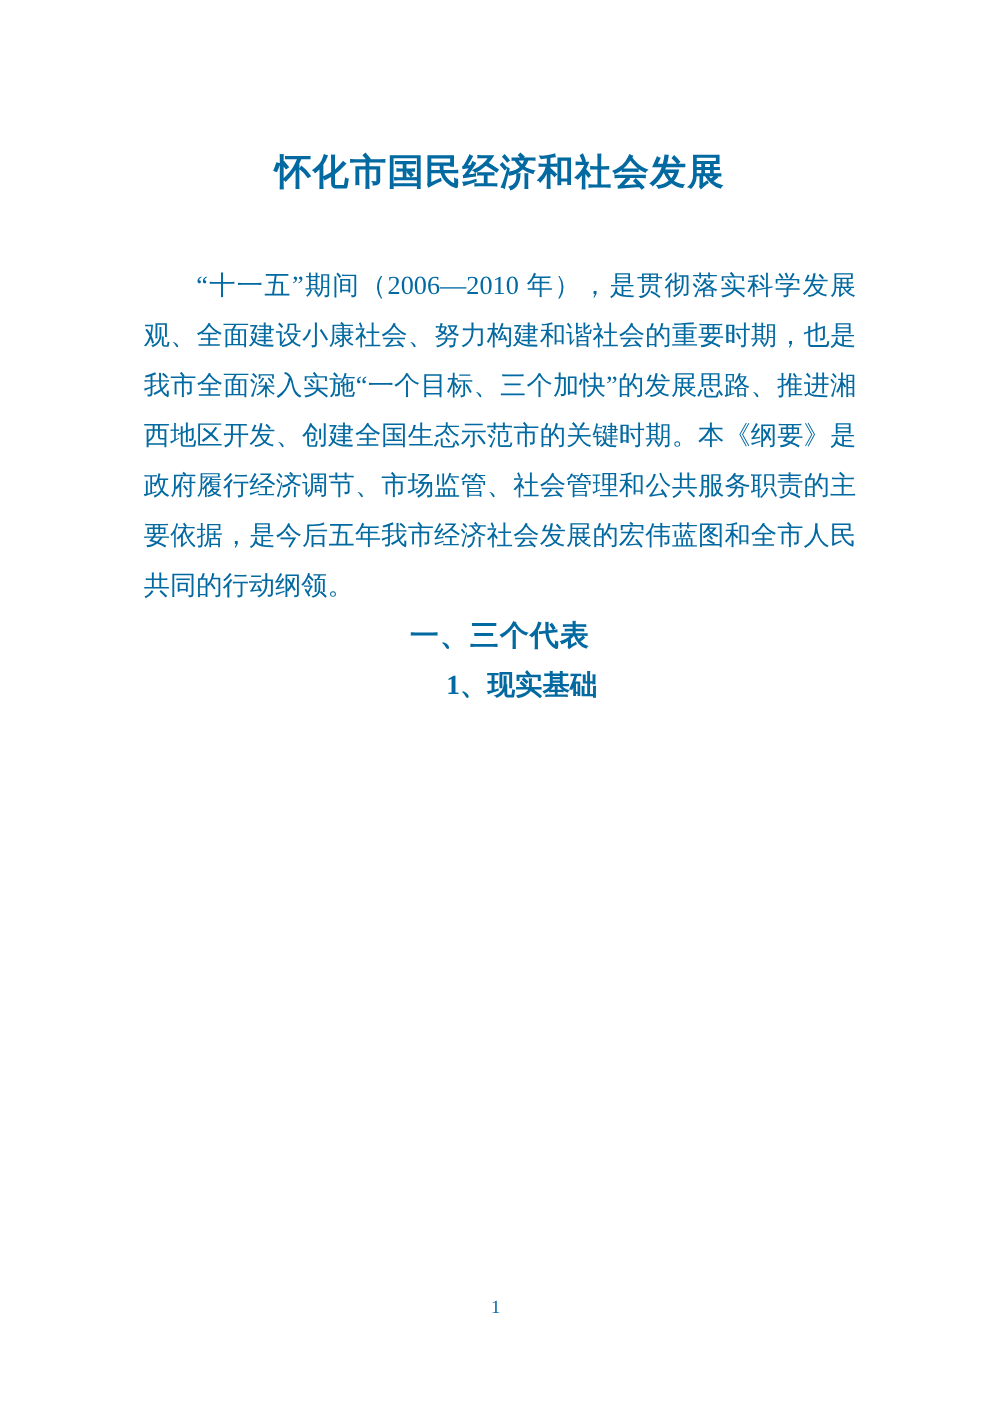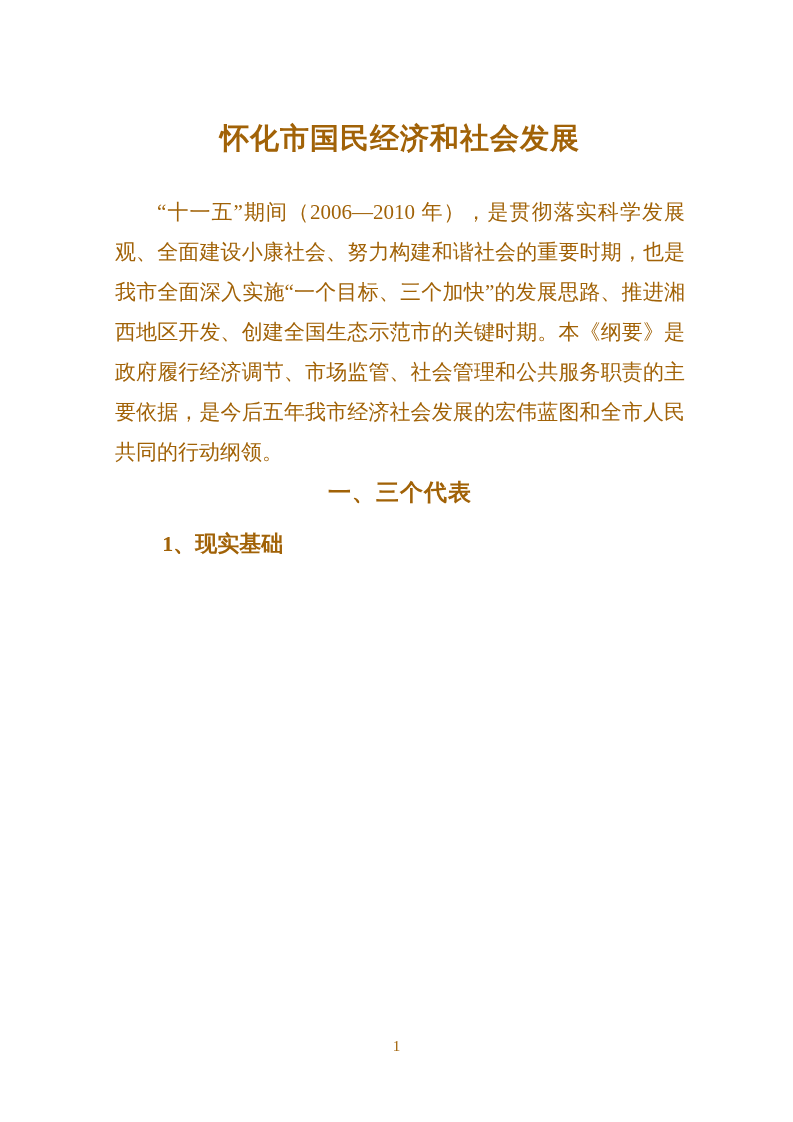--- a/index.html
+++ b/index.html
@@ -5,21 +5,21 @@
   html, body {
     margin: 0;
     padding: 0;
     background: #ffffff;
   }
   .page {
     position: relative;
     width: 793px;
     height: 1122px;
     background: #ffffff;
-    color: #a16207;
+    color: #0369a1;
     font-family: "Liberation Serif", "DejaVu Serif", serif;
     overflow: hidden;
     text-decoration: underline;
   }
   .content {
     position: absolute;
     left: 115px;
     top: 116px;
     width: 570px;
   }
@@ -35,37 +35,38 @@
     display: block;
   }
   .body-para {
     margin: 0;
     font-size: 21px;
     line-height: 40px;
     text-align: justify;
     text-indent: 2em;
   }
   .intro-para {
-    margin-top: 32px;
+    margin-top: 48px;
   }
   .section-heading {
     margin: 0;
     font-size: 23px;
     font-weight: bold;
     line-height: 40px;
     text-align: center;
     font-family: "Liberation Sans", "DejaVu Sans", sans-serif;
     letter-spacing: 1px;
   }
   .sub-heading {
-    margin: 12px;
+    margin: 0;
     font-size: 22px;
     font-weight: bold;
     line-height: 40px;
     text-indent: 1.6em;
+    text-align: center;
   }
   .page-footer {
     position: absolute;
     top: 1036px;
     left: 0;
     width: 100%;
     text-align: center;
     font-size: 15px;
     line-height: 20px;
   }

